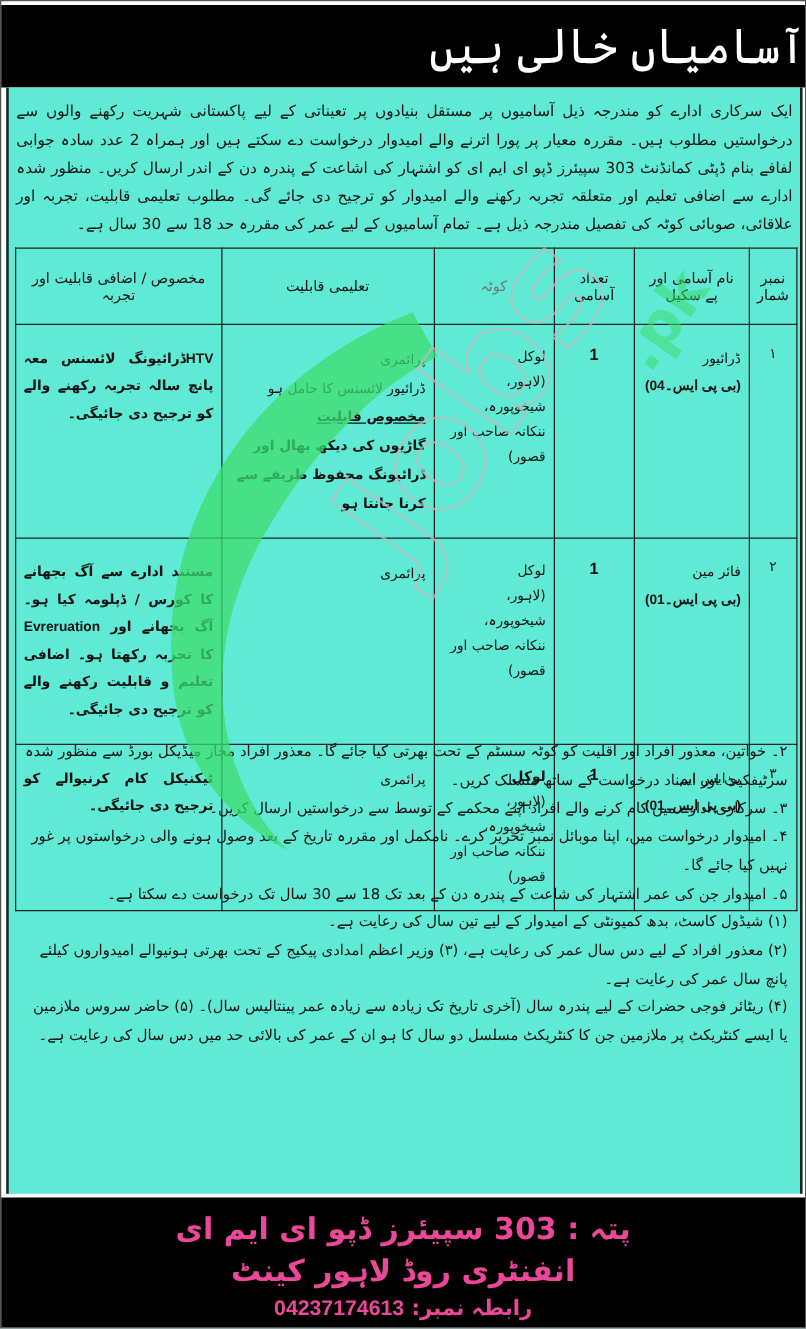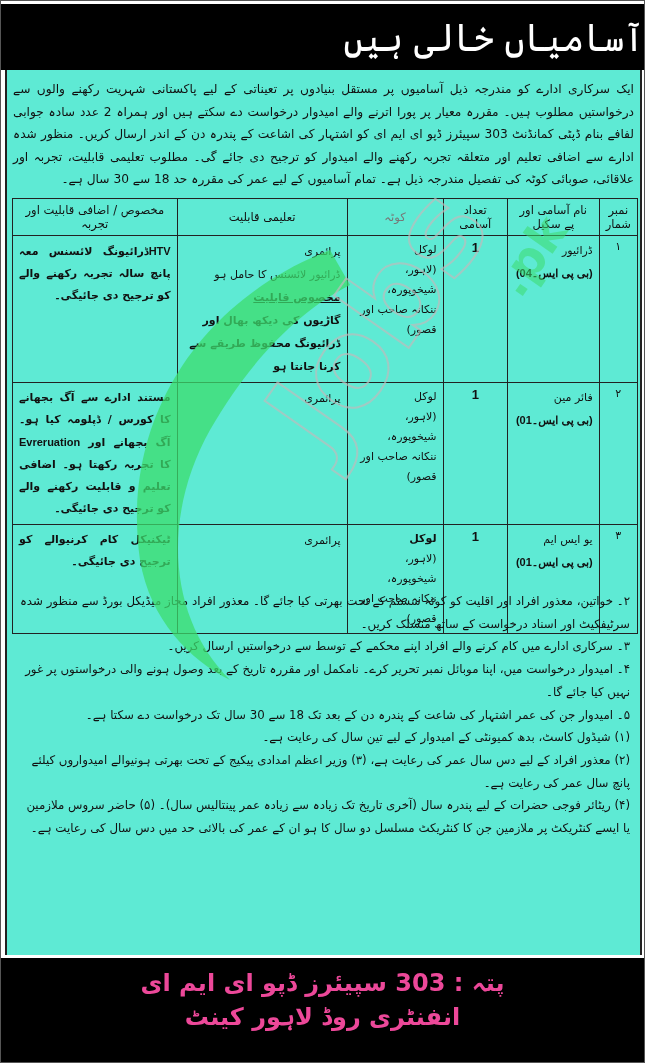--- a/index.html
+++ b/index.html
@@ -26,21 +26,21 @@
   .intro {
     position: absolute; left: 6px; right: 6px; top: 8px;
     direction: rtl; text-align: justify; font-size: 12.2px; line-height: 22.6px;
     font-family: "DejaVu Sans", sans-serif;
   }
   table.posts {
     position: absolute; left: 5px; top: 128px; width: 626px;
     border-collapse: collapse; direction: rtl; font-size: 11px;
   }
   table.posts th, table.posts td {
-    border: 1px solid #222; vertical-align: top; padding: 4px 6px;
+    border: 1px solid #222; vertical-align: top; padding: 16px 6px;
   }
   table.posts th {
     height: 24px; vertical-align: middle; font-weight: normal; font-size: 11.5px; text-align: center;
   }
   th.c-quota { color: #777; font-size: 9.5px; }
   td.c-sr { width: 24px; text-align: center; padding-top: 10px; }
   td.c-post { width: 80px; text-align: right; }
   td.c-count { width: 52px; text-align: center; font-family: "Liberation Sans", sans-serif; font-weight: bold; font-size: 13px; padding-top: 8px; }
   td.c-quota { width: 84px; text-align: right; line-height: 20px; }
   td.c-edu { width: 160px; text-align: right; line-height: 23px; }
@@ -169,19 +169,23 @@
     <p>(۴) ریٹائر فوجی حضرات کے لیے پندرہ سال (آخری تاریخ تک زیادہ سے زیادہ عمر پینتالیس سال)۔ (۵) حاضر سروس ملازمین یا ایسے کنٹریکٹ پر ملازمین جن کا کنٹریکٹ مسلسل دو سال کا ہو ان کے عمر کی بالائی حد میں دس سال کی رعایت ہے۔</p>
   </div>
 </div>
 
 <div class="footer-band">
   <div class="footer-line1">
     <span>پتہ :</span>
     <span>303 سپیئرز ڈپو ای ایم ای</span>
   </div>
   <div class="footer-line2">انفنٹری روڈ لاہور کینٹ</div>
+  <div class="footer-line3">
+    <span>رابطہ نمبر:</span>
+    <span class="phone">04237174613</span>
+  </div>
 </div>
 
 <svg class="watermark" viewBox="0 0 645 1063" xmlns="http://www.w3.org/2000/svg">
   <path d="M330 250 C 200 300, 120 420, 140 560 C 150 620, 190 660, 230 680 C 170 620, 160 520, 210 430 C 250 360, 300 310, 350 285 Z" fill="#3ddc6e" opacity="0.75"></path>
   <text x="330" y="460" transform="rotate(-55 330 460)" font-family="DejaVu Sans, sans-serif" font-size="120" font-weight="bold" fill="none" stroke="#bdbdbd" stroke-width="2" opacity="0.7">Jobs</text>
   <text x="520" y="300" transform="rotate(-55 520 300)" font-family="DejaVu Sans, sans-serif" font-size="48" font-weight="bold" fill="#3ddc6e" opacity="0.55">.pk</text>
 </svg>
 
 </body></html>

